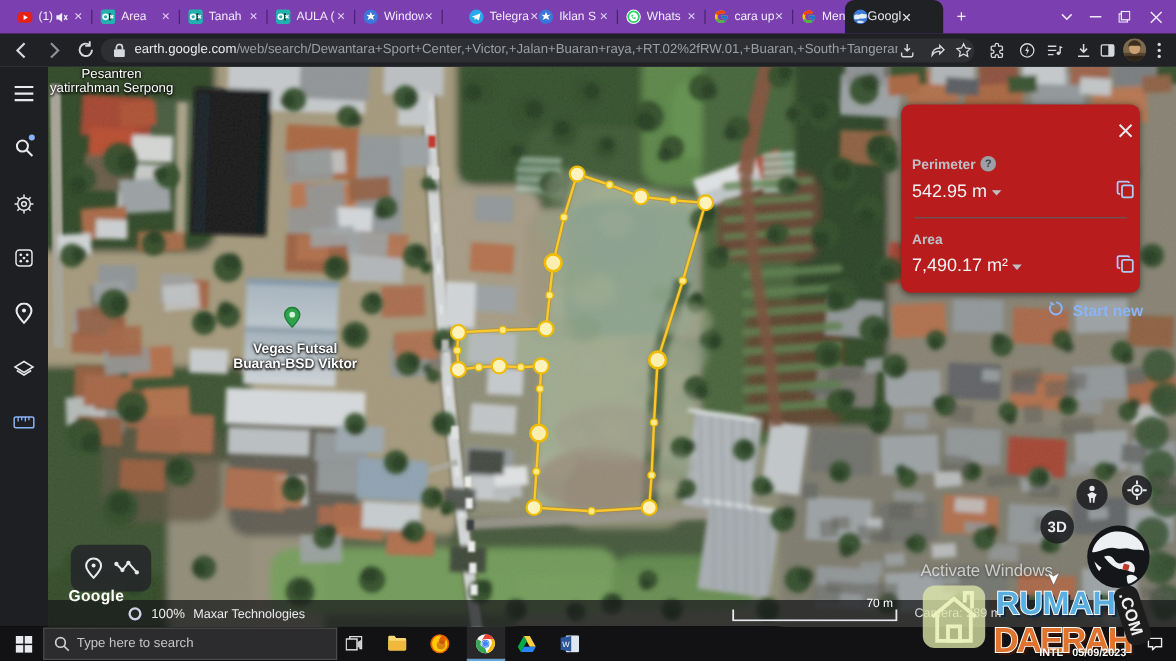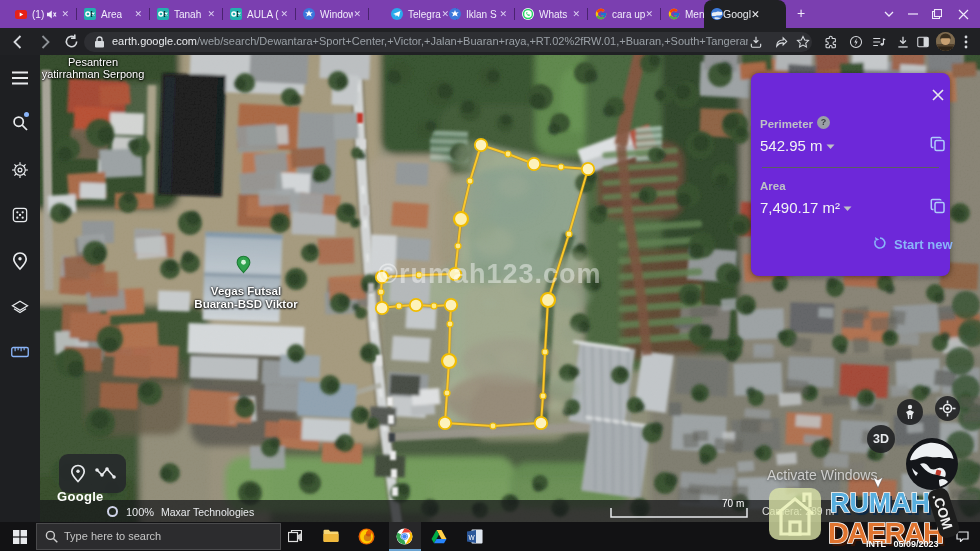--- a/index.html
+++ b/index.html
@@ -676,21 +676,20 @@
         <circle cx="341" cy="237" r="3" fill="#fce98a" stroke="#f0bc00" stroke-width="1.2"></circle>
         <circle cx="342" cy="222" r="6.2" fill="#fdf2bc" stroke="#f0bc00" stroke-width="1.8"></circle>
         <circle cx="379" cy="220" r="3" fill="#fce98a" stroke="#f0bc00" stroke-width="1.2"></circle>
         <circle cx="415" cy="219" r="6.2" fill="#fdf2bc" stroke="#f0bc00" stroke-width="1.8"></circle>
         <circle cx="418" cy="191" r="3" fill="#fce98a" stroke="#f0bc00" stroke-width="1.2"></circle>
         <circle cx="421" cy="164" r="7" fill="#fcefae" stroke="#f0bc00" stroke-width="2.2"></circle>
         <circle cx="430" cy="126" r="3" fill="#fce98a" stroke="#f0bc00" stroke-width="1.2"></circle>
       </svg>
 <div class="abs otext" style="left:126px;top:230px;width:160px;color:#fff;font-size:11.5px;font-weight:bold;text-align:center;line-height:12.5px">Vegas Futsal<br>Buaran-BSD Viktor</div>
 <div class="abs otext" style="left:-6px;top:1px;width:118px;color:#fff;font-size:11px;text-align:center;line-height:12px">Pesantren<br>yatirrahman Serpong</div>
-<div class="abs" style="left:338px;top:204px;width:280px;color:rgba(255,255,255,0.43);font-size:27px;font-weight:bold;letter-spacing:1px">©rumah123.com</div>
 <div class="abs" style="left:727px;top:412px;color:rgba(228,228,228,0.82);font-size:14px;text-shadow:0 1px 3px rgba(0,0,0,.5)">Activate Windows</div>
 <svg class="abs" style="left:195.5px;top:200px" width="15" height="19" viewBox="0 0 20 24">
 <path d="M10 1 C4.8 1 1.5 4.8 1.5 9.3 C1.5 14.5 8 20.5 10 22.8 C12 20.5 18.5 14.5 18.5 9.3 C18.5 4.8 15.2 1 10 1 Z" fill="#2fa24d" stroke="#1d7a35" stroke-width="1.4"></path>
 <circle cx="10" cy="9" r="3.2" fill="#d2f2d8"></circle>
       </svg>
 <div class="abs" style="left:857px;top:344px;width:26px;height:26px;border-radius:50%;background:rgba(32,33,36,.9)"></div>
 <svg class="abs" style="left:863px;top:349px" width="14" height="16" viewBox="0 0 14 16">
         <circle cx="7" cy="3" r="2.2" fill="#e8eaed"></circle>
         <path d="M7 6 L3 8 L4.5 10.5 L5 15 L6.3 15 L6.3 11 L7.7 11 L7.7 15 L9 15 L9.5 10.5 L11 8 Z" fill="#e8eaed"></path>
       </svg>
@@ -998,21 +997,21 @@
         <rect x="1" y="2" width="22" height="12" rx="2" fill="none" stroke="#8ab4f8" stroke-width="1.8"></rect>
         <g stroke="#8ab4f8" stroke-width="1.5">
           <line x1="5.5" y1="2" x2="5.5" y2="7"></line>
           <line x1="9.5" y1="2" x2="9.5" y2="5.5"></line>
           <line x1="13.5" y1="2" x2="13.5" y2="7"></line>
           <line x1="17.5" y1="2" x2="17.5" y2="5.5"></line>
         </g>
       </svg>
 </div>
 
-<div class="abs" style="left:751px;top:73px;width:199px;height:203px;background:#6d28d9;border-radius:8px;box-shadow:0 1px 6px rgba(0,0,0,.5)">
+<div class="abs" style="left:751px;top:87px;width:199px;height:157px;background:#b91c1c;border-radius:8px;box-shadow:0 1px 6px rgba(0,0,0,.5)">
 <svg class="abs" style="left:181px;top:16px" width="12" height="12" viewBox="0 0 12 12">
         <path d="M1 1 L11 11 M11 1 L1 11" stroke="#e8eaed" stroke-width="1.6"></path>
       </svg>
 <div class="abs" style="left:9px;top:45px;color:#bdc1c6;font-size:11.5px;font-weight:bold">Perimeter</div>
 <div class="abs" style="left:66px;top:43px;width:13px;height:13px;border-radius:50%;background:#9aa0a6;color:#3a3d42;font-size:9px;font-weight:bold;text-align:center;line-height:13px">?</div>
 <div class="abs" style="left:9px;top:64px;color:#f1f3f4;font-size:15px">542.95 m</div>
 <svg class="abs" style="left:75px;top:71px" width="9" height="6" viewBox="0 0 9 6">
         <path d="M0.5 0.5 L4.5 5 L8.5 0.5" fill="#bdc1c6"></path>
       </svg>
 <svg class="abs" style="left:179px;top:63px" width="16" height="16" viewBox="0 0 16 16">

